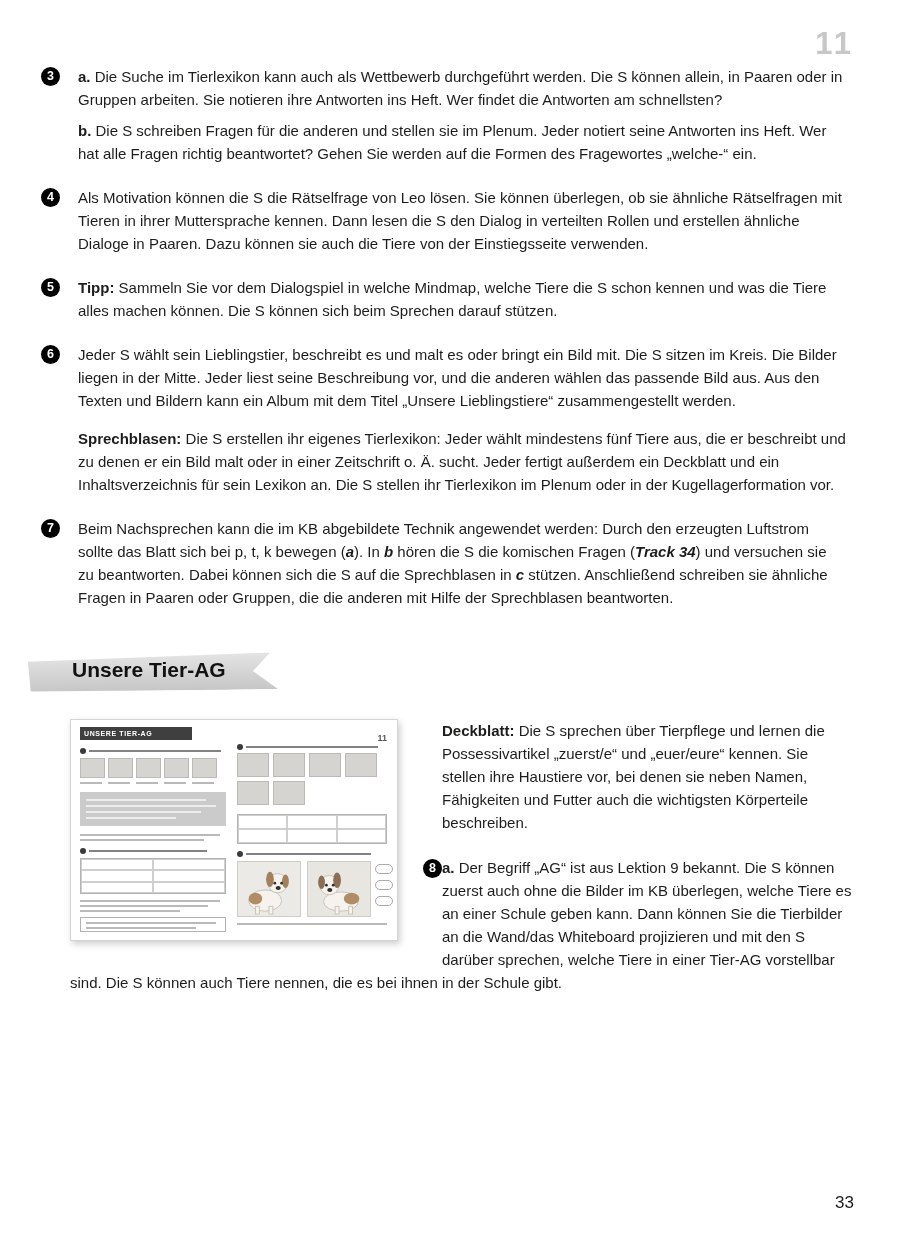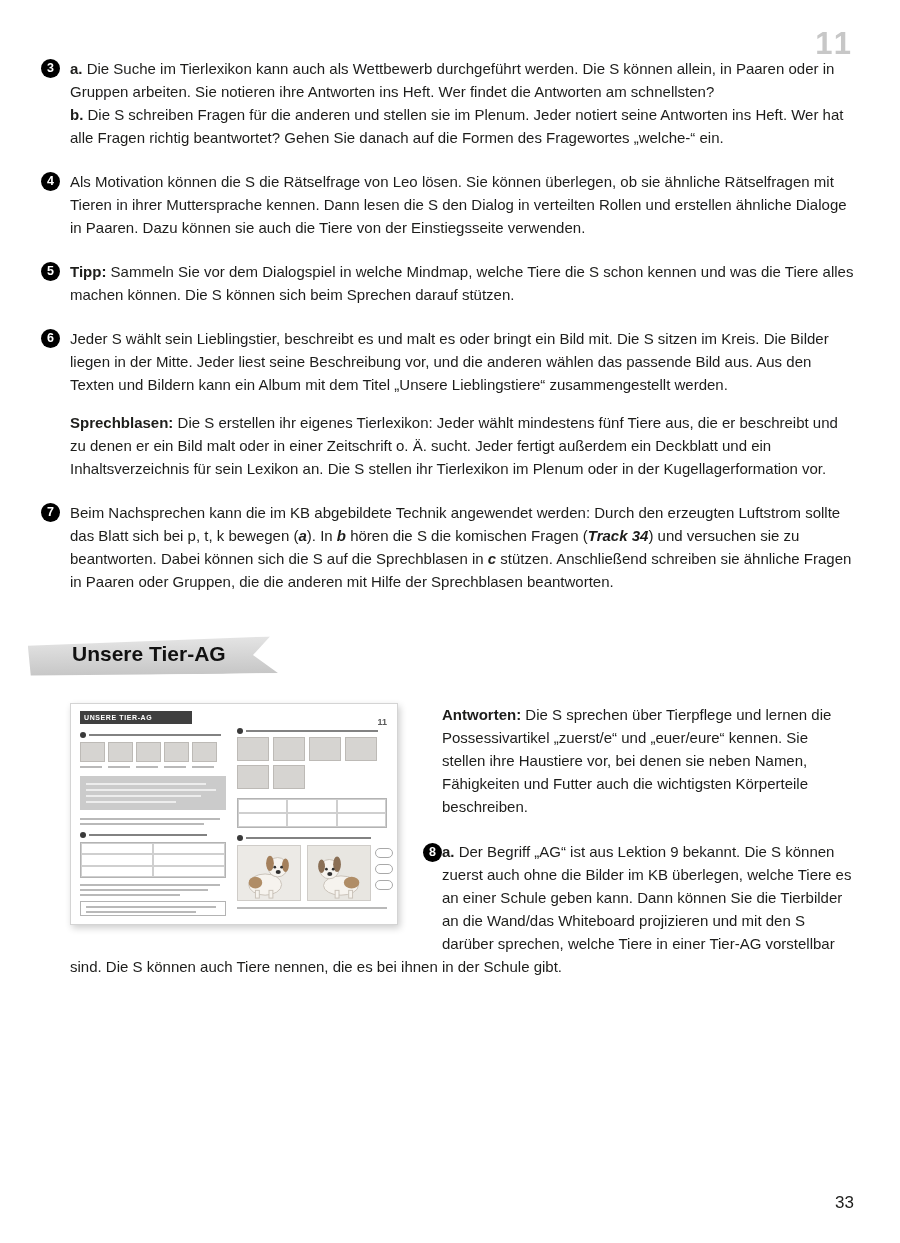--- a/index.html
+++ b/index.html
@@ -14,21 +14,21 @@
   }
   .chapter-num {
     position: absolute; top: 26px; right: 46px;
     font-size: 31px; font-weight: bold; color: #c7c7c7; letter-spacing: 3px;
   }
   .content {
     padding: 57px 46px 0 70px;
     font-size: 15px; line-height: 23px;
   }
   .item { position: relative; margin-bottom: 21px; }
-  .item p { margin: 0; }
+  .item p { margin: 8px; }
   .item p.gap { margin-top: 15px; }
   .badge {
     position: absolute; left: -29px; top: 2px;
     width: 19px; height: 19px; border-radius: 50%;
     background: #000; color: #fff;
     font-size: 12.5px; font-weight: bold;
     display: flex; align-items: center; justify-content: center;
     line-height: 1;
   }
   b.run { font-weight: bold; }
@@ -95,21 +95,21 @@
 </head>
 <body>
 
 <div class="chapter-num">11</div>
 
 <main class="content">
 
   <section class="item">
     <span class="badge">3</span>
     <p><b class="run">a.</b><span> Die Suche im Tierlexikon kann auch als Wettbewerb durchgeführt werden. Die S können allein, in Paaren oder in Gruppen arbeiten. Sie notieren ihre Antworten ins Heft. Wer findet die Antworten am schnellsten?</span></p>
-    <p><b class="run">b.</b><span> Die S schreiben Fragen für die anderen und stellen sie im Plenum. Jeder notiert seine Antworten ins Heft. Wer hat alle Fragen richtig beantwortet? Gehen Sie danach auf die Formen des Fragewortes „welche-“ ein.</span></p>
+    <p><b class="run">b.</b><span> Die S schreiben Fragen für die anderen und stellen sie im Plenum. Jeder notiert seine Antworten ins Heft. Wer hat alle Fragen richtig beantwortet? Gehen Sie werden auf die Formen des Fragewortes „welche-“ ein.</span></p>
   </section>
 
   <section class="item">
     <span class="badge">4</span>
     <p><span>Als Motivation können die S die Rätselfrage von Leo lösen. Sie können überlegen, ob sie ähnliche Rätselfragen mit Tieren in ihrer Muttersprache kennen. Dann lesen die S den Dialog in verteilten Rollen und erstellen ähnliche Dialoge in Paaren. Dazu können sie auch die Tiere von der Einstiegsseite verwenden.</span></p>
   </section>
 
   <section class="item">
     <span class="badge">5</span>
     <p><b class="run">Tipp:</b><span> Sammeln Sie vor dem Dialogspiel in welche Mindmap, welche Tiere die S schon kennen und was die Tiere alles machen können. Die S können sich beim Sprechen darauf stützen.</span></p>
@@ -222,21 +222,21 @@
           <rect x="28" y="46" width="4" height="8" fill="#f6f3ee" stroke="#c9c2b8"></rect>
           <rect x="42" y="46" width="4" height="8" fill="#f6f3ee" stroke="#c9c2b8"></rect>
         </svg>
       </div>
       <span class="oval" style="left:304px;top:144px;width:18px;height:10px"></span>
       <span class="oval" style="left:304px;top:160px;width:18px;height:10px"></span>
       <span class="oval" style="left:304px;top:176px;width:18px;height:10px"></span>
       <span class="tl" style="left:166px;top:203px;width:150px"></span>
     </div>
 
-    <p class="lernziel"><b class="run">Antworten:</b><span> Die S sprechen über Tierpflege und lernen die Possessivartikel „zuerst/e“ und „euer/eure“ kennen. Sie stellen ihre Haustiere vor, bei denen sie neben Namen, Fähigkeiten und Futter auch die wichtigsten Körperteile beschreiben.</span></p>
+    <p class="lernziel"><b class="run">Deckblatt:</b><span> Die S sprechen über Tierpflege und lernen die Possessivartikel „zuerst/e“ und „euer/eure“ kennen. Sie stellen ihre Haustiere vor, bei denen sie neben Namen, Fähigkeiten und Futter auch die wichtigsten Körperteile beschreiben.</span></p>
 
     <p class="item8-para"><span class="badge8">8</span><b class="run">a.</b><span> Der Begriff „AG“ ist aus Lektion 9 bekannt. Die S können zuerst auch ohne die Bilder im KB überlegen, welche Tiere es an einer Schule geben kann. Dann können Sie die Tierbilder an die Wand/das Whiteboard projizieren und mit den S darüber sprechen, welche Tiere in einer Tier-AG vorstellbar sind. Die S können auch Tiere nennen, die es bei ihnen in der Schule gibt.</span></p>
 
     <div class="clear"></div>
   </section>
 
 </main>
 
 <div class="page-num">33</div>
 

